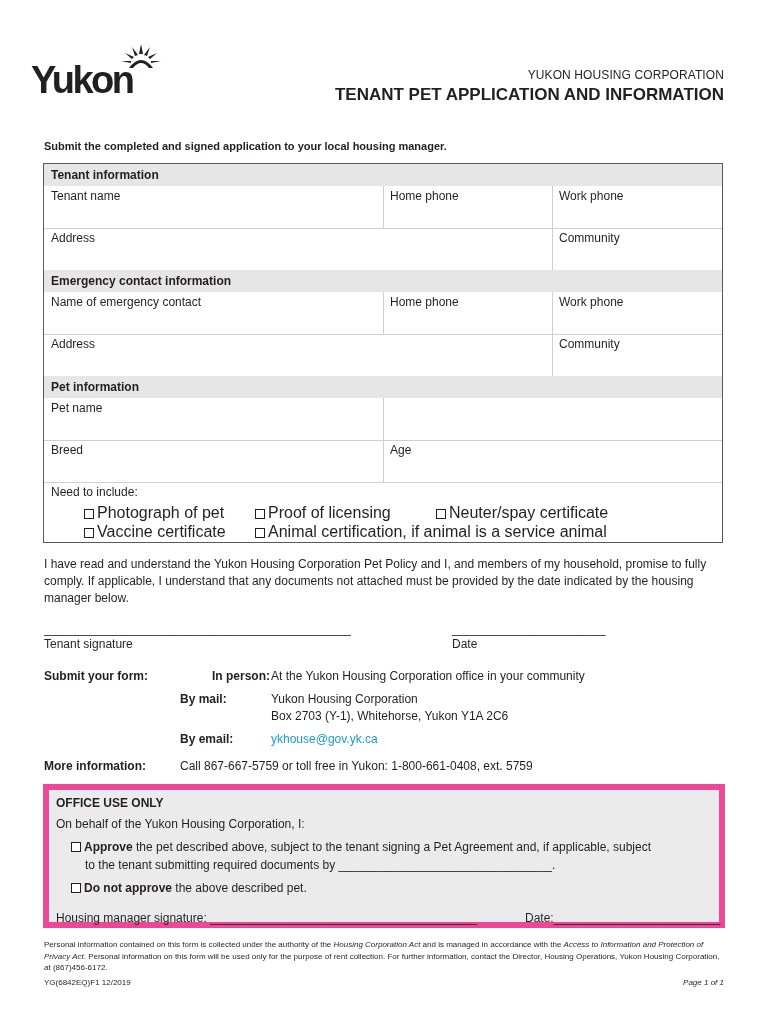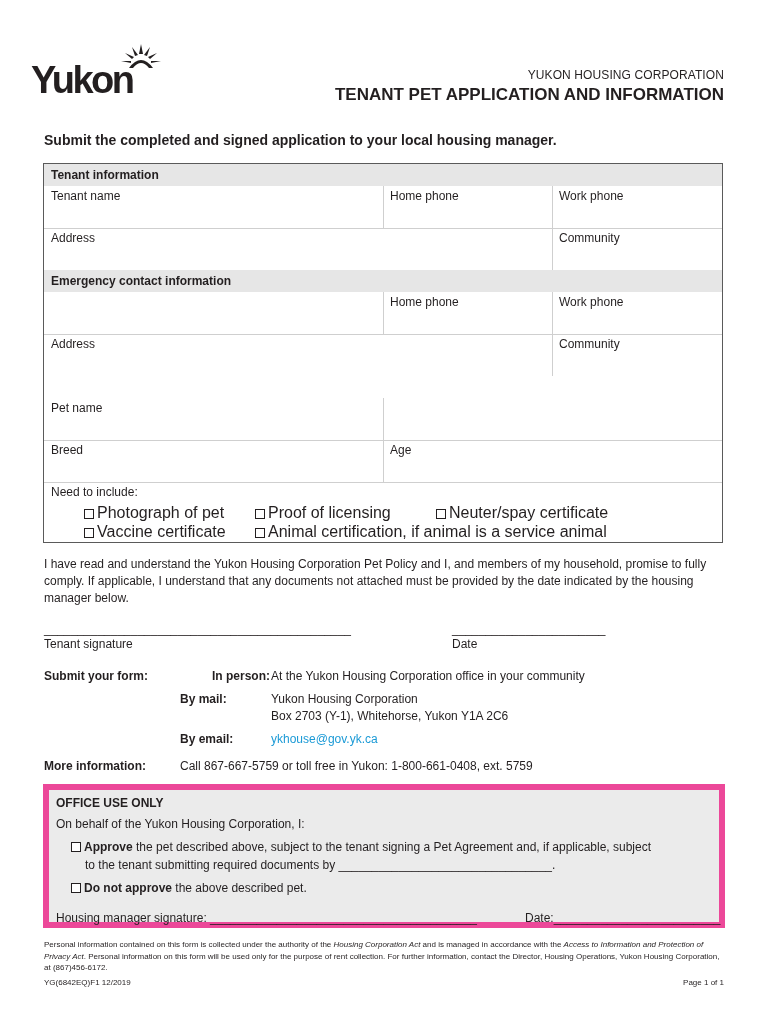--- a/index.html
+++ b/index.html
@@ -7,21 +7,21 @@
          font-family:"Liberation Sans", sans-serif; color:#231f20; }
   .abs { position:absolute; }
   
   .logo { left:31px; top:44px; width:150px; height:62px; }
   .logo-text { position:absolute; left:0; top:12px; font-size:38px; font-weight:bold;
                letter-spacing:-2.5px; color:#231f20; line-height:48px; }
   .logo-sun { position:absolute; left:89px; top:0; width:42px; height:26px; }
   
   .org { right:46px; top:68px; font-size:12px; letter-spacing:0.1px; color:#231f20; }
   .title { right:46px; top:85px; font-size:17px; font-weight:bold; color:#231f20; }
-  .instr { left:44px; top:132px; font-size:14px; font-weight:bold; }
+  .instr { left:44px; top:140px; font-size:11px; font-weight:bold; }
   
   .form { left:43px; top:163px; width:680px; height:380px; border:1.5px solid #5a5a5a; box-sizing:border-box; }
   .sec-head { position:absolute; left:0; right:0; height:22px; background:#e6e6e6;
               font-size:12px; font-weight:bold; padding:4px 0 0 7px; box-sizing:border-box; }
   .cell { position:absolute; font-size:12px; padding:3px 0 0 7px; box-sizing:border-box; color:#231f20; }
   .hline { position:absolute; left:0; right:0; height:0; border-top:1px solid #cfcfcf; }
   .vline { position:absolute; width:0; border-left:1px solid #cfcfcf; }
   .chk { display:inline-block; width:10px; height:10px; border:1px solid #231f20; box-sizing:border-box;
          vertical-align:-1px; margin-right:3px; background:#fff; }
   .opt { position:absolute; font-size:16px;padding-left:24px; }
@@ -65,28 +65,30 @@
   <div class="cell" style="left:0; top:22px; width:339px; height:42px;"><span>Tenant name</span></div>
   <div class="vline" style="left:339px; top:22px; height:42px;"></div>
   <div class="cell" style="left:339px; top:22px; width:169px; height:42px;"><span>Home phone</span></div>
   <div class="vline" style="left:508px; top:22px; height:84px;"></div>
   <div class="cell" style="left:508px; top:22px; width:170px; height:42px;"><span>Work phone</span></div>
   <div class="hline" style="top:64px;"></div>
   <div class="cell" style="left:0; top:64px; width:508px; height:42px;"><span>Address</span></div>
   <div class="cell" style="left:508px; top:64px; width:170px; height:42px;"><span>Community</span></div>
 
   <div class="sec-head" style="top:106px;">Emergency contact information</div>
+  <div class="cell" style="left:0; top:128px; width:339px; height:42px;"><span>Name of emergency contact</span></div>
   <div class="vline" style="left:339px; top:128px; height:42px;"></div>
   <div class="cell" style="left:339px; top:128px; width:169px; height:42px;"><span>Home phone</span></div>
   <div class="vline" style="left:508px; top:128px; height:84px;"></div>
   <div class="cell" style="left:508px; top:128px; width:170px; height:42px;"><span>Work phone</span></div>
   <div class="hline" style="top:170px;"></div>
   <div class="cell" style="left:0; top:170px; width:508px; height:42px;"><span>Address</span></div>
   <div class="cell" style="left:508px; top:170px; width:170px; height:42px;"><span>Community</span></div>
 
+  <div class="sec-head" style="top:212px;">Pet information</div>
   <div class="cell" style="left:0; top:234px; width:339px; height:42px;"><span>Pet name</span></div>
   <div class="vline" style="left:339px; top:234px; height:84px;"></div>
   <div class="hline" style="top:276px;"></div>
   <div class="cell" style="left:0; top:276px; width:339px; height:42px;"><span>Breed</span></div>
   <div class="cell" style="left:339px; top:276px; width:339px; height:42px;"><span>Age</span></div>
   <div class="hline" style="top:318px;"></div>
   <div class="cell" style="left:0; top:318px;text-align:center;">Need to include:</div>
 
   <div class="opt" style="left:16px; top:340px;"><span class="chk"></span><span>Photograph of pet</span></div>
   <div class="opt" style="left:187px; top:340px;"><span class="chk"></span><span>Proof of licensing</span></div>
@@ -125,13 +127,13 @@
   <div class="t" style="left:36px; top:68px;">to the tenant submitting required documents by ________________________________.</div>
   <div class="t" style="left:22px; top:91px;">
     <span class="chk"></span><span class="b">Do not approve</span><span> the above described pet.</span>
   </div>
   <div class="t" style="left:7px; top:121px;">Housing manager signature: ________________________________________</div>
   <div class="t" style="left:476px; top:121px;">Date:_________________________</div>
 </div>
 
 <div class="abs foot" style="left:44px; top:939px; width:684px;"><span>Personal information contained on this form is collected under the authority of the </span><i>Housing Corporation Act</i><span> and is managed in accordance with the </span><i>Access to Information and Protection of Privacy Act</i><span>. Personal information on this form will be used only for the purpose of rent collection. For further information, contact the Director, Housing Operations, Yukon Housing Corporation, at (867)456-6172.</span></div>
 <div class="abs foot" style="left:44px; top:977px;">YG(6842EQ)F1 12/2019</div>
-<div class="abs foot" style="right:46px; top:977px;">Page 1 of 1</div>
+<div class="abs foot" style="right:46px; top:977px;font-style:italic;">Page 1 of 1</div>
 
 </body></html>

